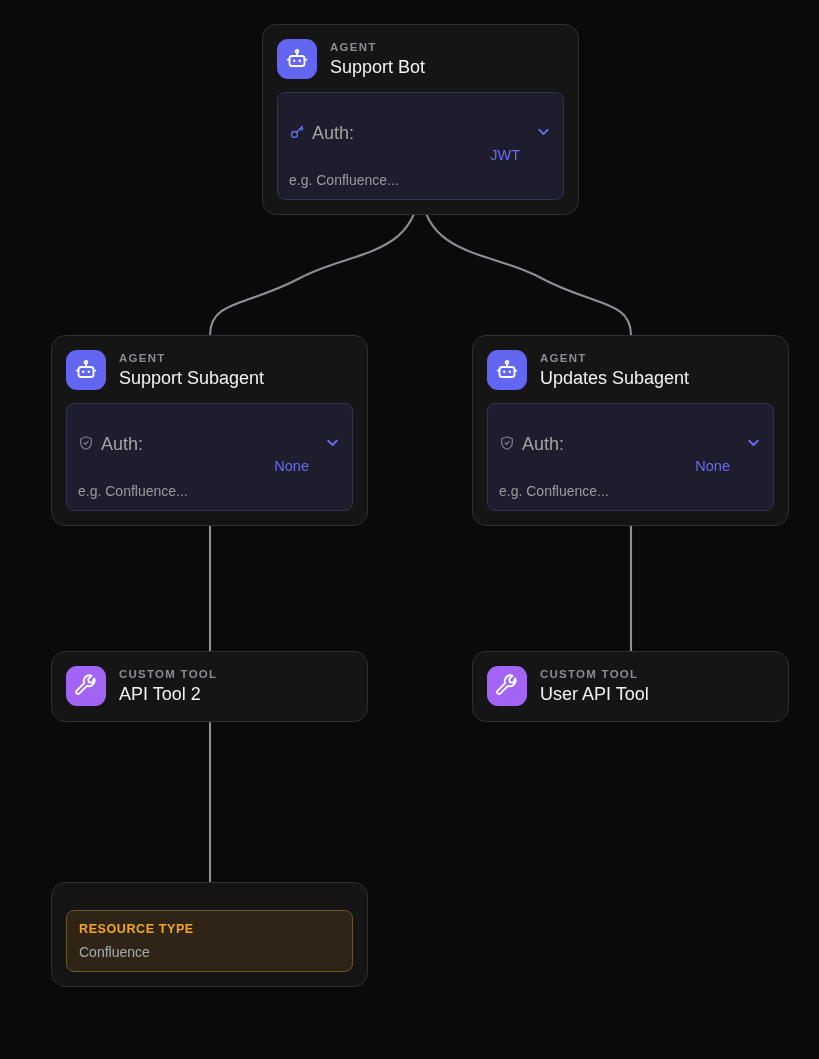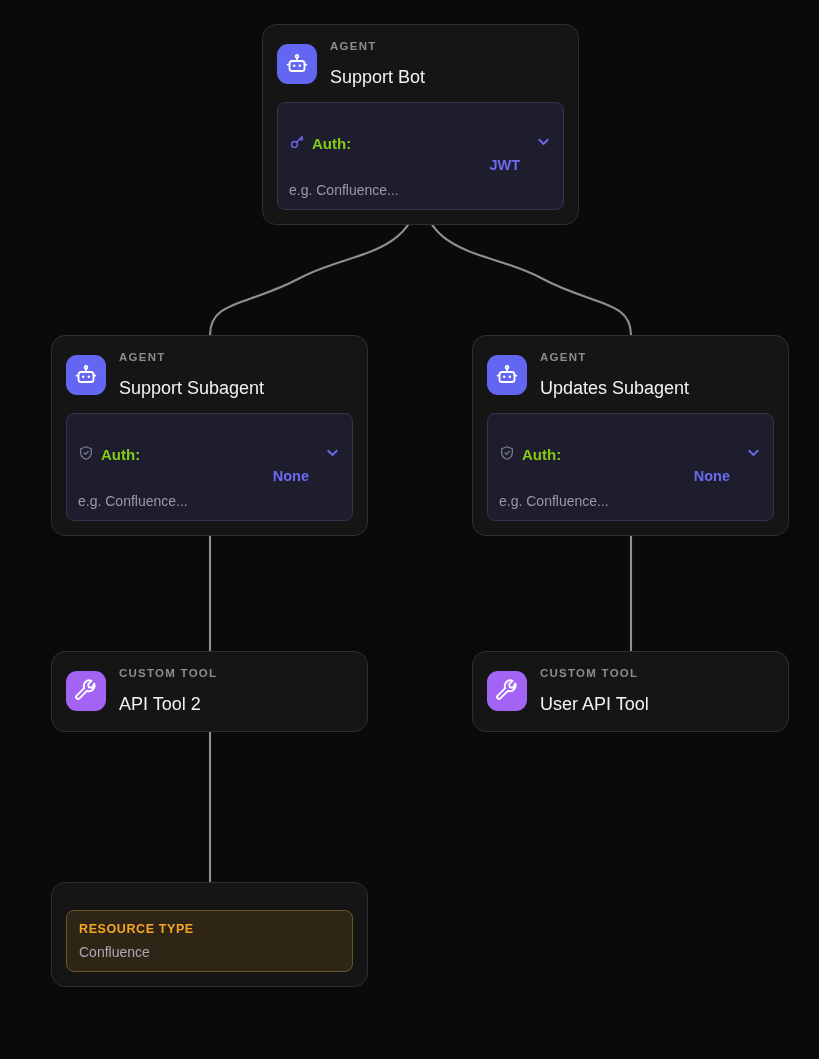--- a/index.html
+++ b/index.html
@@ -70,21 +70,21 @@
     font-weight: bold;
     letter-spacing: 1.25px;
     color: #8b8b91;
     text-transform: uppercase;
     line-height: 15px;
   }
   .node-title {
     font-size: 18px;
     color: #f2f2f4;
     line-height: 23px;
-    margin-top: 12px;
+    margin-top: 1px;
     white-space: nowrap;
   }
 
   
   .panel {
     margin-top: 13px;
     box-sizing: border-box;
     border-radius: 8px;
     padding: 9px 11px 10px 11px;
   }
@@ -96,29 +96,29 @@
     background: #2e2517;
     border: 1px solid #6b5525;
     padding-left: 12px;
   }
   .panel-row {
     display: flex;
     align-items: center;
     gap: 7px;
   }
   .panel-label {
-    font-size: 15px;
-    font-weight: bold;
-    color: #84cc16;
+    font-size: 18px;
+    font-weight: normal;
+    color: #a3a3a3;
     line-height: 19px;
   }
   .panel-spacer { flex: 1 1 auto; }
   .panel-value {
     font-size: 14.5px;
-    font-weight: bold;
+    font-weight: normal;
     color: #6b6bf0;
     line-height: 19px;
     margin-top: 44px;
   }
   .chev { display: block; margin-left: 8px; }
   .panel-sub {
     margin-top: 6px;
     font-size: 14px;
     color: #9a9aa2;
     line-height: 18px;

